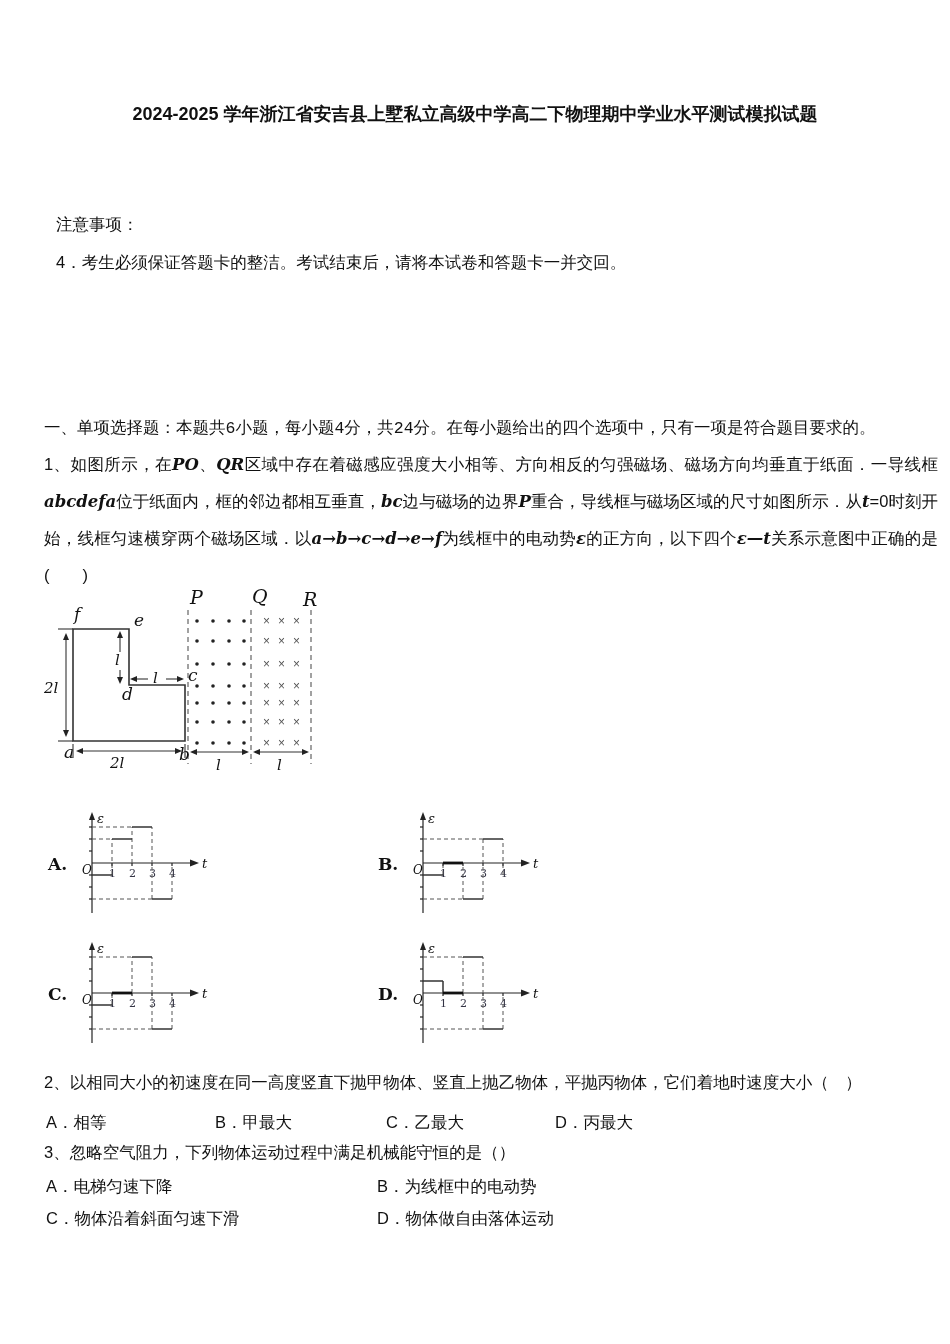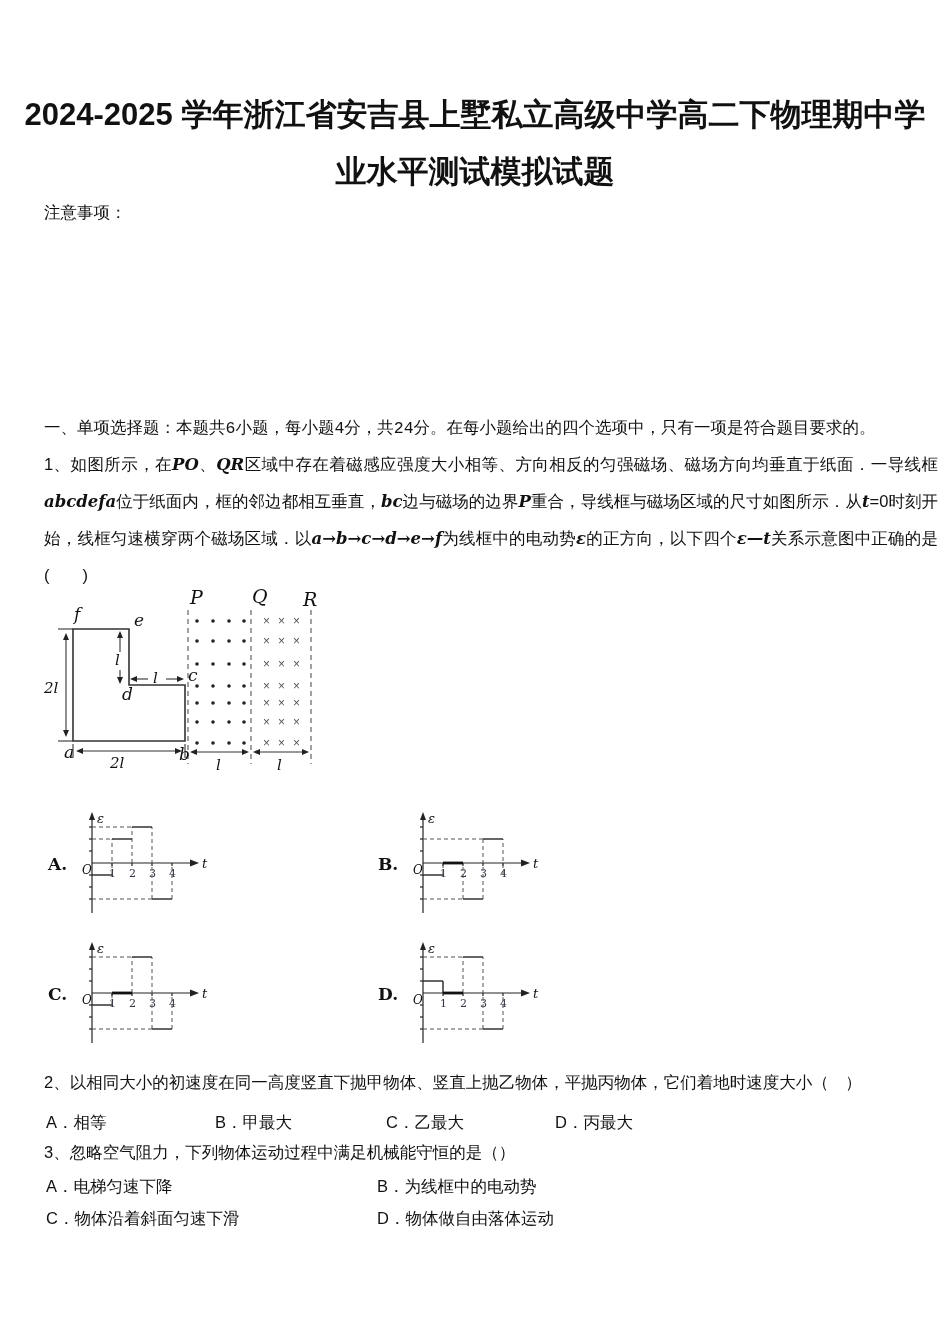--- a/index.html
+++ b/index.html
@@ -1,23 +1,23 @@
 <!DOCTYPE html>
 <html><head>
 <meta charset="utf-8">
 <style>
   html,body{margin:0;padding:0;background:#ffffff;}
   body{width:950px;height:1344px;position:relative;overflow:hidden;
        font-family:"Liberation Sans",sans-serif;color:#111;}
   .abs{position:absolute;}
   .title{top:86px;left:22px;width:906px;text-align:center;
-         font-size:31px;font-weight:bold;line-height:57px;}
+         font-size:18px;font-weight:bold;line-height:57px;}
   .body-text{font-size:16.5px;}
   .notice{top:199px;left:44px;width:880px;line-height:26px;}
-  .notice p{margin:0;text-align:justify;}
+  .notice p{margin:12px;text-align:justify;}
   .section{top:416px;left:44px;width:892px;line-height:26px;font-family:Liberation Mono, monospace;}
   .q1{top:446px;left:44px;width:894px;line-height:37px;text-align:justify;}
   .opt{font-size:16.5px;white-space:nowrap;}
   .math{font-family:"DejaVu Serif",serif;font-style:italic;font-weight:bold;}
   .glabel{font:bold 17px "DejaVu Serif",serif;}
   
   svg{position:absolute;overflow:visible;}
   .ax{stroke:#222;stroke-width:1.2;}
   .sol{stroke:#333;stroke-width:1.5;fill:none;}
   .bld{stroke:#111;stroke-width:2.8;}
@@ -35,20 +35,21 @@
   .dim{font:italic 15px "DejaVu Serif",serif;fill:#111;}
   .thin{stroke:#333;stroke-width:1.1;}
 </style>
 </head>
 <body>
 
 <div class="abs title">2024-2025 学年浙江省安吉县上墅私立高级中学高二下物理期中学业水平测试模拟试题</div>
 
 <div class="abs notice body-text">
   <p>注意事项：</p>
+  <p>4．考生必须保证答题卡的整洁。考试结束后，请将本试卷和答题卡一并交回。</p>
 </div>
 
 <div class="abs section body-text">一、单项选择题：本题共6小题，每小题4分，共24分。在每小题给出的四个选项中，只有一项是符合题目要求的。</div>
 
 <div class="abs q1 body-text"><span>1、如图所示，在</span><span class="math">PO</span><span>、</span><span class="math">QR</span><span>区域中存在着磁感应强度大小相等、方向相反的匀强磁场、磁场方向均垂直于纸面．一导线框</span><span class="math">abcdefa</span><span>位于纸面内，框的邻边都相互垂直，</span><span class="math">bc</span><span>边与磁场的边界</span><span class="math">P</span><span>重合，导线框与磁场区域的尺寸如图所示．从</span><span class="math">t</span><span>=0时刻开始，线框匀速横穿两个磁场区域．以</span><span class="math">a→b→c→d→e→f</span><span>为线框中的电动势</span><span class="math">ε</span><span>的正方向，以下四个</span><span class="math">ε—t</span><span>关系示意图中正确的是(　　)</span></div>
 
 <svg class="abs" id="fig" style="left:40px;top:588px" width="330" height="200" viewBox="0 0 330 200">
     <polygon points="33,153 145,153 145,97 89,97 89,41 33,41" class="frame"></polygon>
     <line x1="148" y1="22" x2="148" y2="176" class="bnd"></line>
     <line x1="211" y1="22" x2="211" y2="176" class="bnd"></line>

